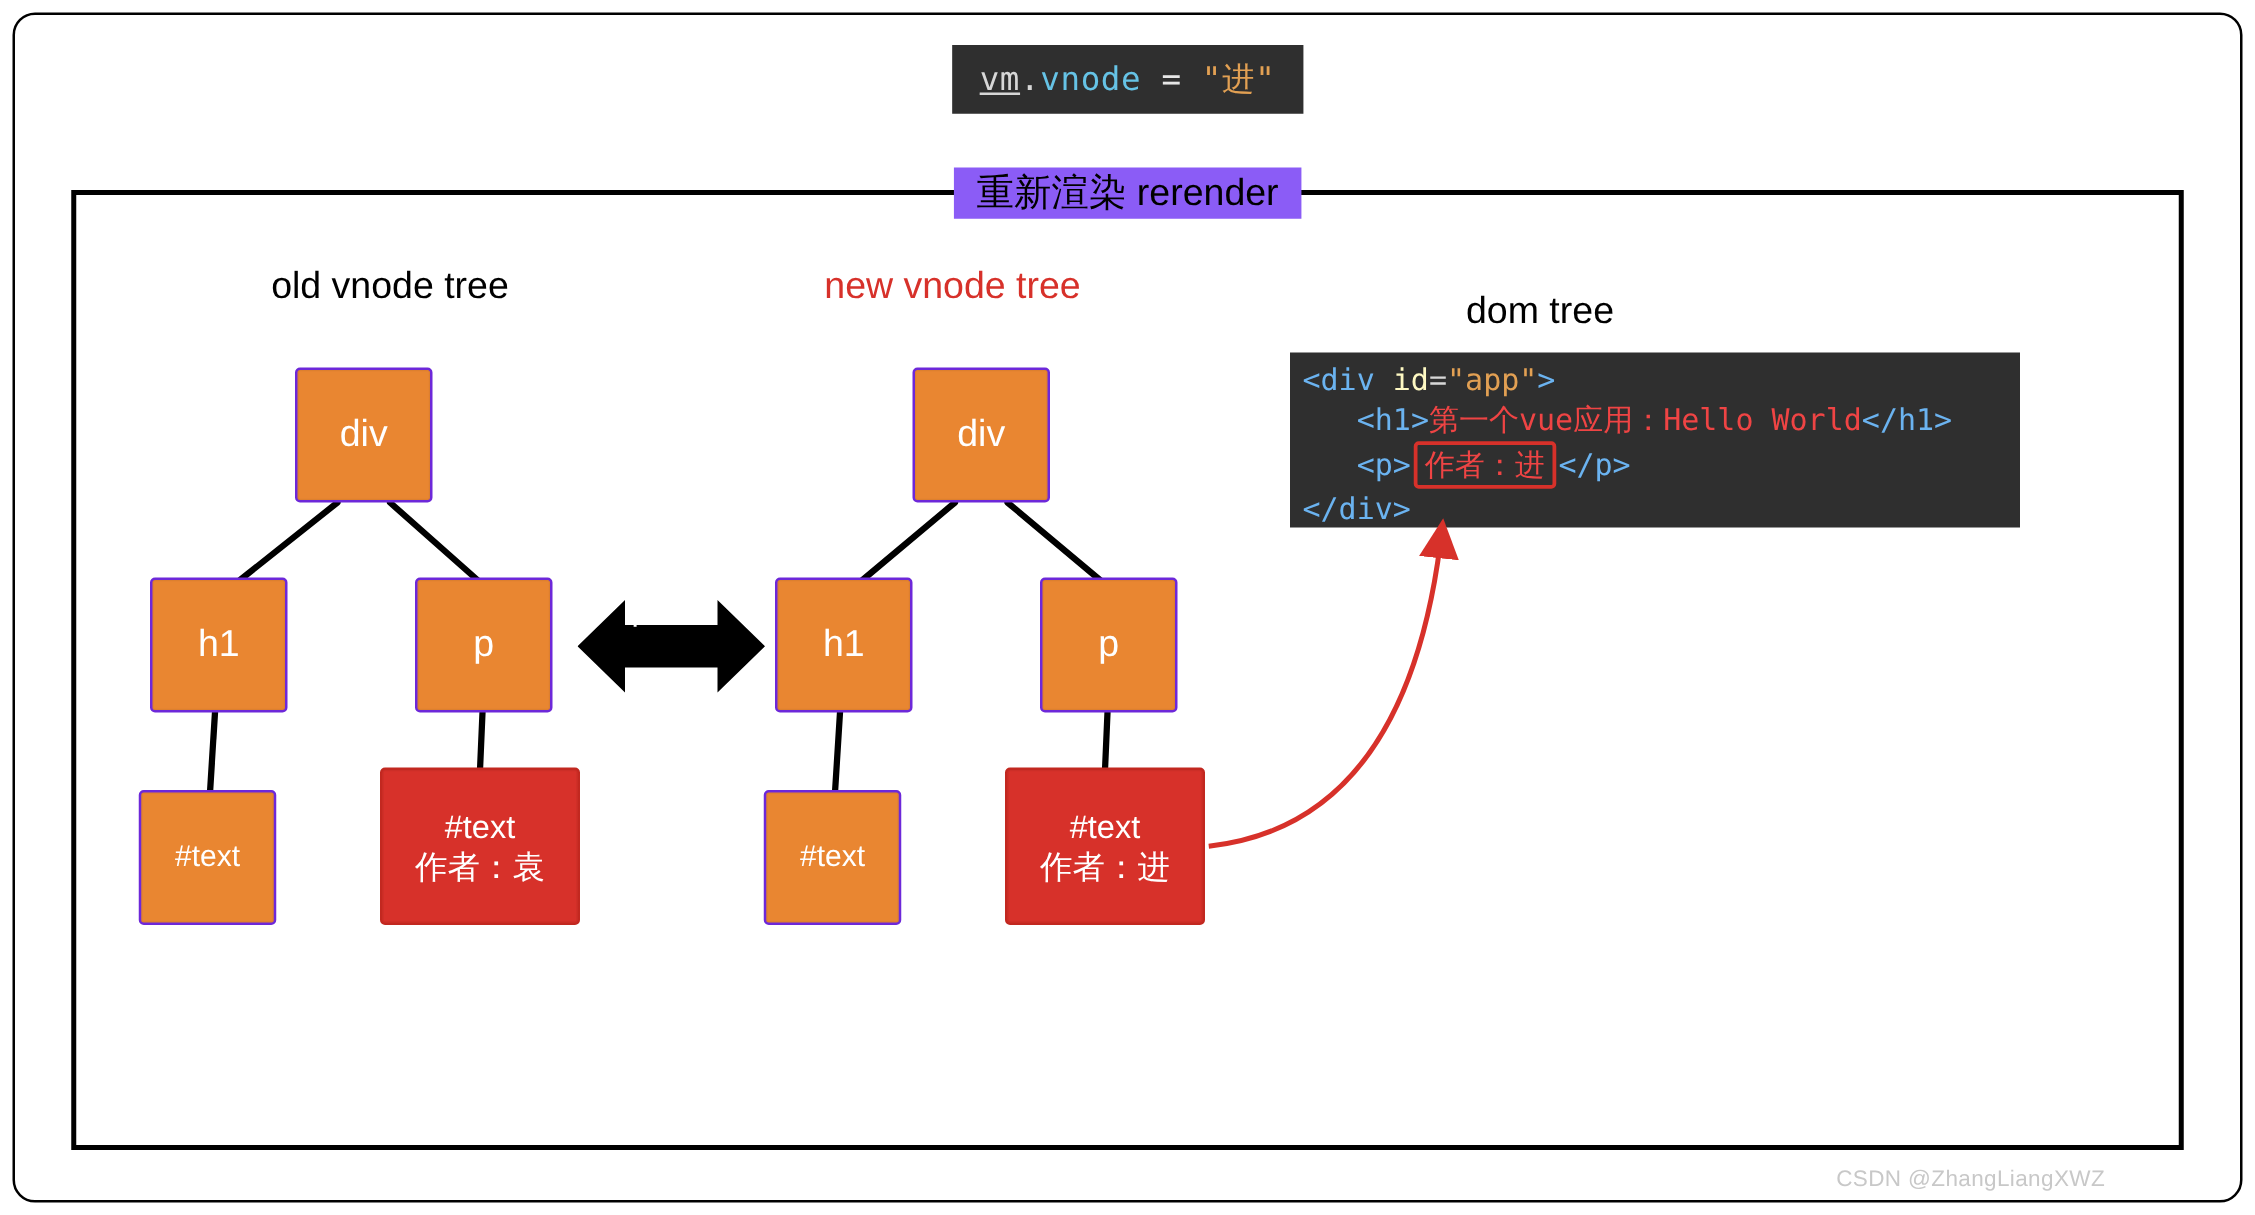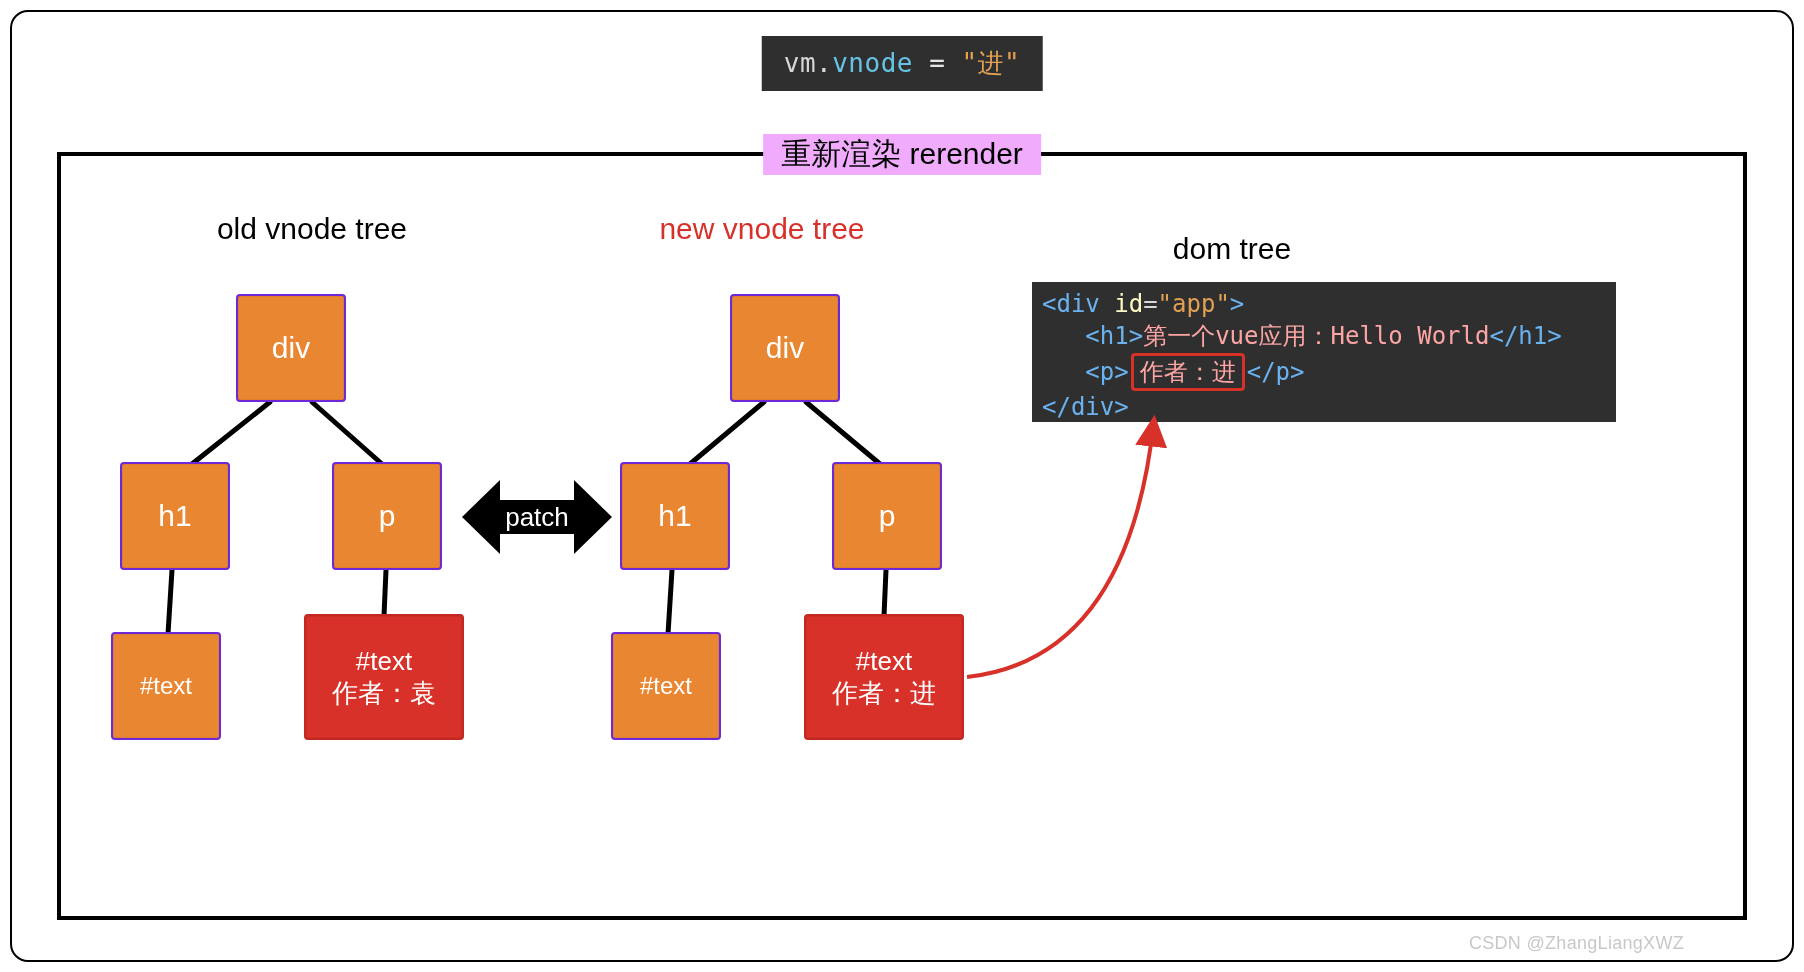--- a/index.html
+++ b/index.html
@@ -25,41 +25,41 @@
     top: 24px;
     left: 50%;
     transform: translateX(-50%);
     background: #2f2f2f;
     color: #ddd;
     font-family: "Menlo", "Consolas", monospace;
     font-size: 26px;
     padding: 10px 22px;
     letter-spacing: 0.5px;
   }
-  .tk-var   { color: #d7d7d7; }
+  .tk-var   { color: #d7d7d7; text-decoration: underline; }
   .tk-prop  { color: #66c3e6; }
   .tk-op    { color: #e6e6e6; }
   .tk-str   { color: #e2a053; }
   .tk-punct { color: #d7d7d7; }
 
   
   .frame {
     position: absolute;
     left: 45px;
     right: 45px;
     top: 140px;
     bottom: 40px;
     border: 4px solid #000;
   }
   .frame-legend {
     position: absolute;
     top: -22px;
     left: 50%;
     transform: translateX(-50%);
-    background: #f0abfc;
+    background: #8b5cf6;
     padding: 0 18px;
     font-size: 30px;
     color: #000;
   }
 
   
   .sec-title {
     position: absolute;
     font-size: 30px;
     text-align: center;
@@ -101,21 +101,20 @@
   .n-t2   { left: 792px; top: 602px; width: 160px; height: 126px; }
 
   
   .patch-arrow {
     position: absolute;
     left: 450px;
     top: 460px;
     width: 150px;
     height: 90px;
     display: flex;
-    align-items: center;
     justify-content: center;
   }
   .patch-arrow svg { width: 150px; height: 90px; }
   .patch-label {
     position: absolute;
     color: #fff;
     font-size: 26px;
   }
 
   
@@ -129,21 +128,21 @@
     font-family: "Menlo", "Consolas", monospace;
     font-size: 24px;
     line-height: 1.35;
     color: #dcdcdc;
     padding: 6px 10px;
     white-space: pre;
   }
   .tk-tag   { color: #6bb3f0; }
   .tk-attr  { color: #fef9c3; }
   .tk-attrv { color: #e2a053; }
-  .tk-text  { color: #fca5a5; }
+  .tk-text  { color: #ef4444; }
   .dom-outline {
     display: inline-block;
     border: 3px solid #d7312a;
     border-radius: 4px;
     padding: 0 6px;
     margin: 0 2px;
   }
 
   
   .curve {

